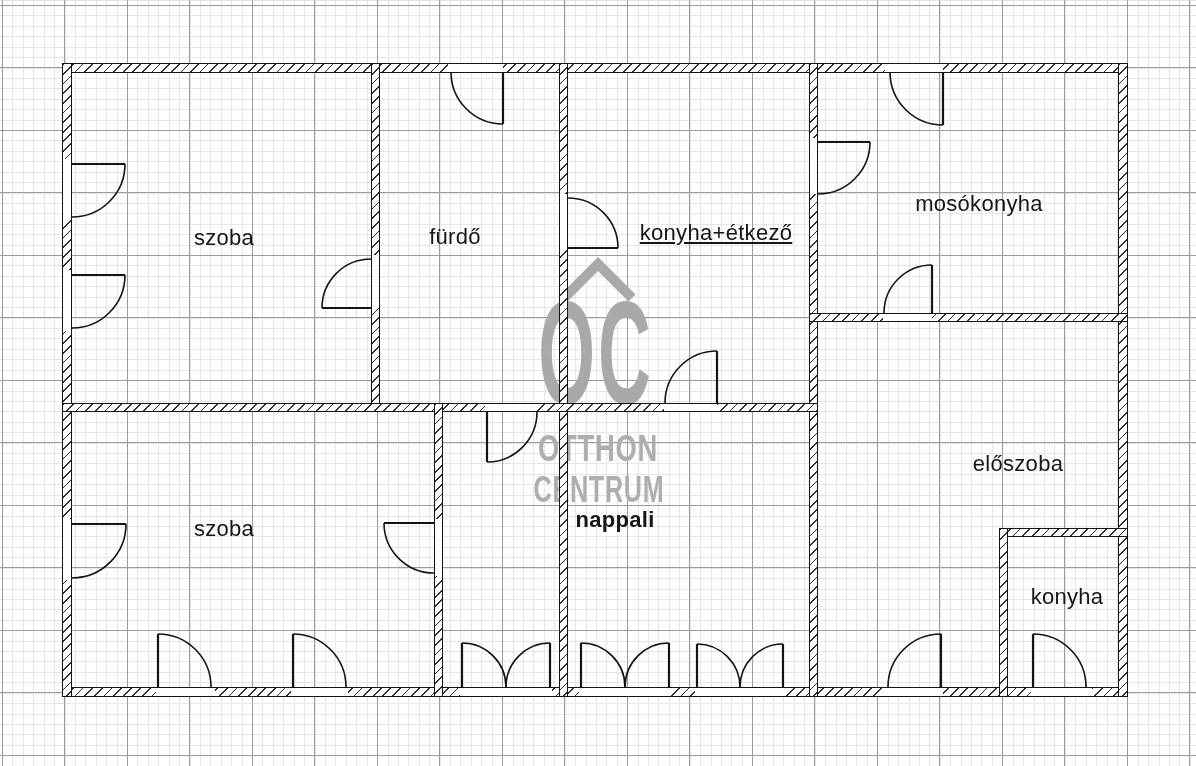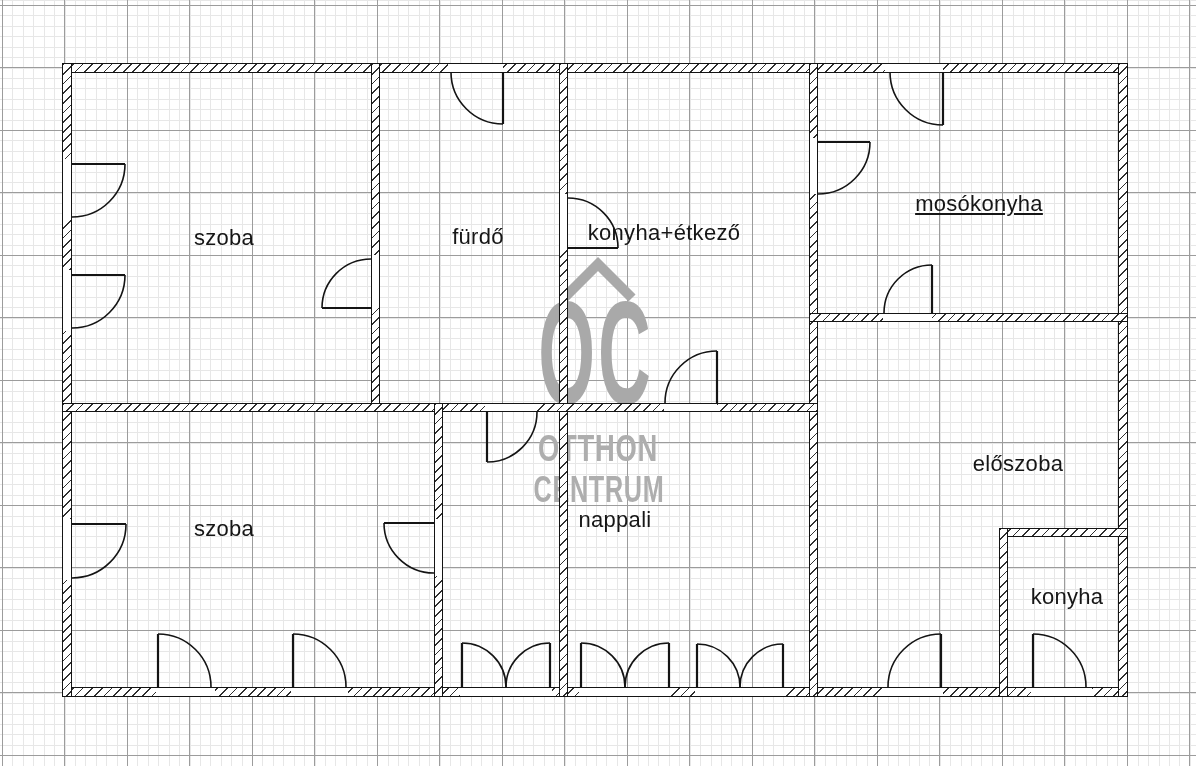--- a/index.html
+++ b/index.html
@@ -123,21 +123,21 @@
       <path d="M581,687 V643"></path>
       <path d="M669,687 V643"></path>
       <path d="M697,687 V644"></path>
       <path d="M783,687 V644"></path>
       <path d="M941,687 V634"></path>
       <path d="M1033,687 V634"></path>
     </g>
   </svg>
 
   <div class="room-label" style="left:224px;top:238px;">szoba</div>
-  <div class="room-label" style="left:478px;top:237px;">fürdő</div>
-  <div class="room-label" style="left:664px;top:233px;">konyha+étkező</div>
-  <div class="room-label" style="left:979px;top:204px;text-decoration:underline;">mosókonyha</div>
+  <div class="room-label" style="left:455px;top:237px;">fürdő</div>
+  <div class="room-label" style="left:716px;top:233px;text-decoration:underline;">konyha+étkező</div>
+  <div class="room-label" style="left:979px;top:204px;">mosókonyha</div>
   <div class="room-label" style="left:224px;top:529px;">szoba</div>
-  <div class="room-label" style="left:615px;top:520px;">nappali</div>
+  <div class="room-label" style="left:615px;top:520px;font-weight:bold;">nappali</div>
   <div class="room-label" style="left:1018px;top:464px;">előszoba</div>
   <div class="room-label" style="left:1067px;top:597px;">konyha</div>
 
 </div>
 
 </body></html>

